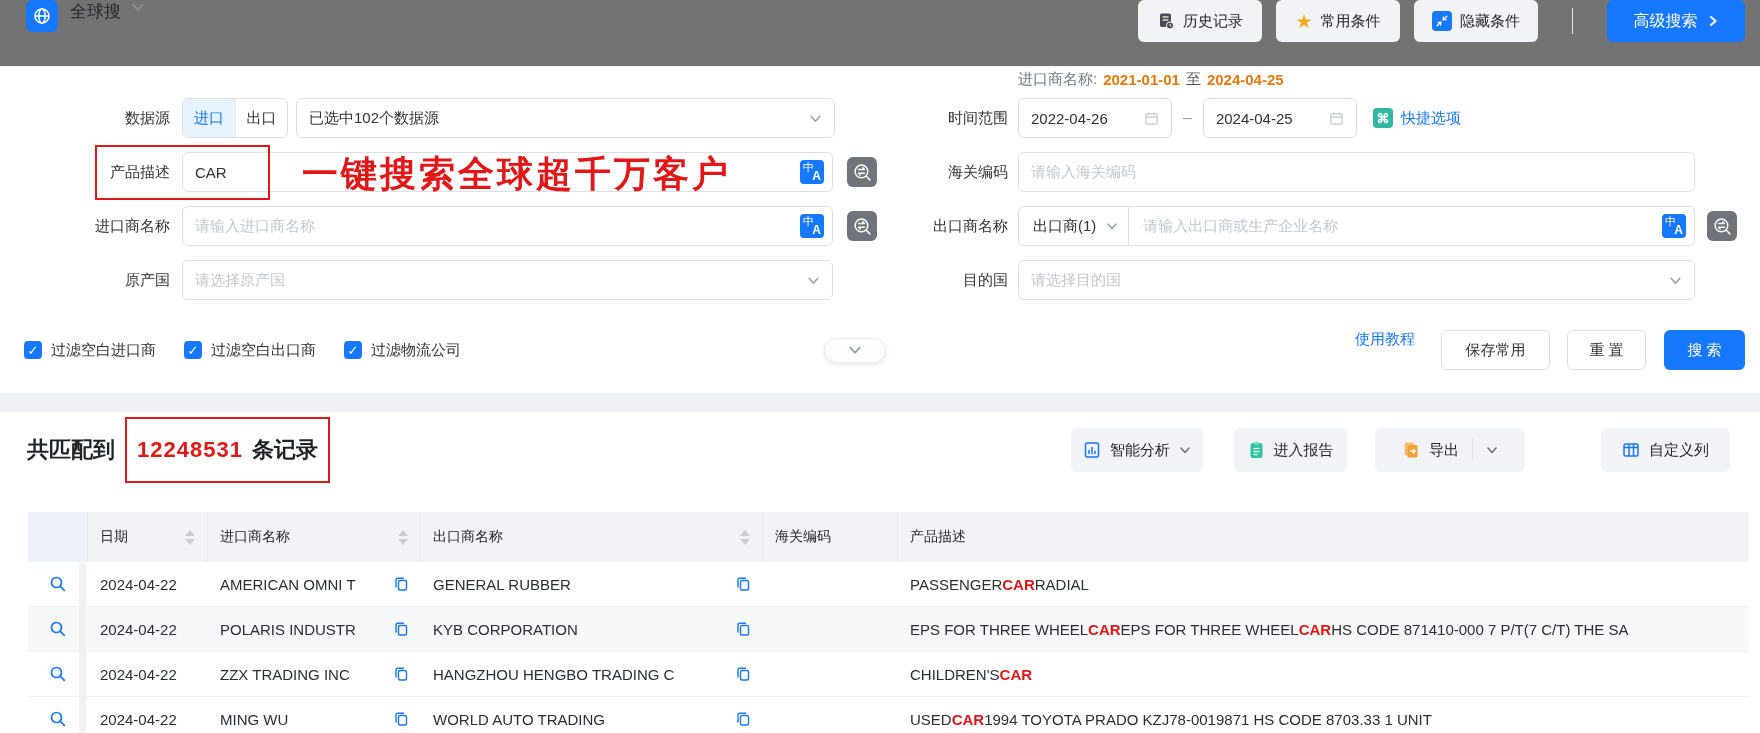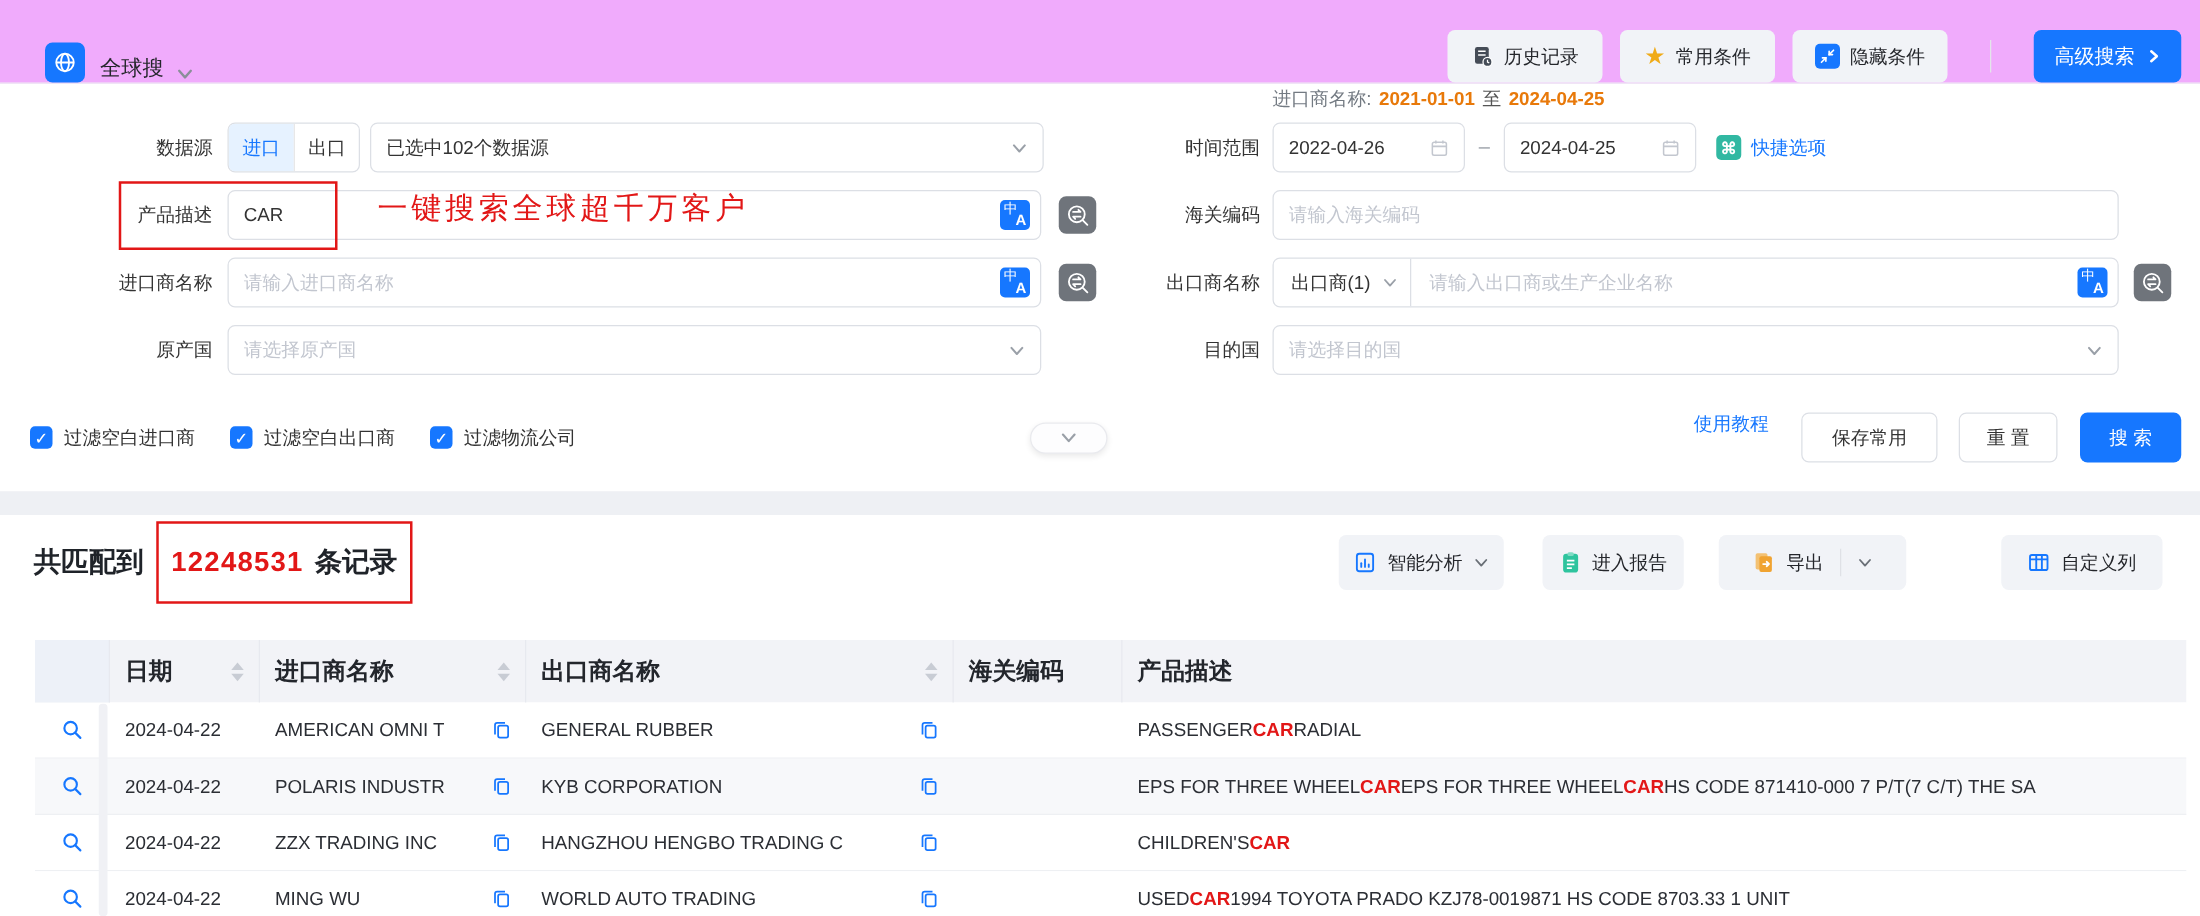--- a/index.html
+++ b/index.html
@@ -2,30 +2,30 @@
 <html><head>
 <meta charset="utf-8">
 <style>
   *{margin:0;padding:0;box-sizing:border-box}
   html,body{width:1760px;height:733px;overflow:hidden;background:#fff;
     font-family:"Liberation Sans",sans-serif;color:#333}
   body{position:relative}
 
   
   .topbar{position:absolute;top:0;left:0;width:100%;height:67px;border-bottom:1px solid #f0f1f4;
-    display:flex;align-items:flex-end;padding:0 15px 0 36px;background:#f0abfc}
+    display:flex;align-items:flex-start;padding:0 15px 0 26px;background:#737373}
   .logo{width:32px;height:32px;border-radius:6px;background:#1677ff;display:flex;align-items:center;justify-content:center;flex:none}
   .app-title{margin-left:12px;font-size:17px;color:#24262b}
   .title-chev{margin-left:10px;display:flex}
   .tb-group{margin-left:auto;display:flex;align-items:center}
   .tb-btn{height:42px;width:124px;border-radius:6px;background:#f1f3f7;display:flex;align-items:center;
     justify-content:center;gap:8px;font-size:15px;color:#24262b;cursor:pointer}
   .tb-btn+.tb-btn{margin-left:14px}
   .tb-divider{width:1px;height:26px;background:#e3e5ea;margin:0 34px}
-  .adv-btn{width:118px;height:42px;border-radius:6px;background:#1677ff;color:#fff;font-size:16px;
+  .adv-btn{width:138px;height:42px;border-radius:6px;background:#1677ff;color:#fff;font-size:16px;
     display:flex;align-items:center;justify-content:center;gap:9px;cursor:pointer}
   .star{color:#f0ab18;font-size:19px;line-height:1}
   .sq-icon{width:20px;height:20px;border-radius:4px;display:flex;align-items:center;justify-content:center;flex:none}
   .sq-blue{background:#1677ff}
   .sq-teal{background:#31b8a2;color:#fff;font-size:13px;font-weight:bold}
 
   
   .frow{position:absolute;display:flex;align-items:center;height:40px}
   .flabel{font-size:15px;color:#333;text-align:right;flex:none}
   .flabel.l{width:146px;margin-right:12px}
@@ -48,22 +48,22 @@
   .dash{color:#9aa0a8;margin:0 11px}
   .quick{margin-left:16px;display:flex;align-items:center;gap:8px;font-size:15px;color:#1677ff;cursor:pointer}
   .upd-label{color:#737a82;font-size:15px}
   .upd-date{color:#e8790a;font-weight:bold;font-size:15px;margin:0 6px}
   .upd-to{color:#555;font-size:15px}
   .cmp-select{display:flex;align-items:center;gap:10px;padding:0 10px 0 2px;height:100%;border-right:1px solid #dcdfe5;cursor:pointer}
   .cmp-ph{padding-left:14px}
 
   
   .red-rect{position:absolute;left:95px;top:145px;width:175px;height:55px;border:2px solid #e21717;pointer-events:none}
-  .red-note{position:absolute;left:302px;top:150px;font-family:"DejaVu Serif",serif;font-weight:normal;
-    font-size:24px;color:#e21717;letter-spacing:3px;white-space:nowrap;pointer-events:none}
+  .red-note{position:absolute;left:302px;top:150px;font-family:"DejaVu Serif",serif;font-weight:bold;
+    font-size:36px;color:#e21717;letter-spacing:3px;white-space:nowrap;pointer-events:none}
 
   
   #r-check{left:24px;top:330px;right:15px}
   .cb{display:flex;align-items:center;gap:9px;margin-right:28px;cursor:pointer}
   .cbox{width:18px;height:18px;border-radius:4px;background:#1677ff;color:#fff;font-size:13px;
     display:flex;align-items:center;justify-content:center;flex:none}
   .cb-label{font-size:15px;color:#333}
   .pill{margin-left:335px;width:62px;height:25px;border-radius:13px;background:#fdfdfe;border:1px solid #e9eaee;
     box-shadow:0 2px 5px rgba(0,0,0,.09);display:flex;align-items:center;justify-content:center;cursor:pointer}
   .actions{margin-left:auto;display:flex;align-items:flex-start}
@@ -85,21 +85,21 @@
   .tool-btn{height:44px;background:#f1f3f7;border-radius:6px;display:flex;align-items:center;justify-content:center;
     gap:9px;font-size:15px;color:#24262b;cursor:pointer}
   .t-analysis{width:132px;margin-right:31px}
   .t-report{width:113px;margin-right:28px}
   .t-export{width:150px;margin-right:76px}
   .t-columns{width:129px}
   .export-divider{width:1px;height:22px;background:#dfe1e6;margin:0 4px}
 
   
   #table{position:absolute;top:512px;left:28px;width:1721px}
-  .thead{display:flex;height:50px;background:#f2f3f7;font-size:19px;font-weight:bold;color:#23262c}
+  .thead{display:flex;height:50px;background:#f2f3f7;font-size:14px;font-weight:normal;color:#23262c}
   .th{display:flex;align-items:center;padding:0 12px;border-right:1px solid #e7e9ef}
   .th.w0{background:#edf1f8}
   .th.w5{border-right:none}
   .sorters{display:flex;flex-direction:column;gap:3px;margin-left:auto;padding-left:8px}
   .car-up{width:0;height:0;border-left:5px solid transparent;border-right:5px solid transparent;border-bottom:6px solid #c8ccd4}
   .car-dn{width:0;height:0;border-left:5px solid transparent;border-right:5px solid transparent;border-top:6px solid #c8ccd4}
   .trow{display:flex;height:45px;border-bottom:1px solid #eef0f3;font-size:15px;color:#2b2e34;background:#fff}
   .trow.alt{background:#f7f8fa}
   .td{display:flex;align-items:center;padding:0 12px;overflow:hidden;white-space:nowrap}
   .td.w0{justify-content:center;padding:0}

